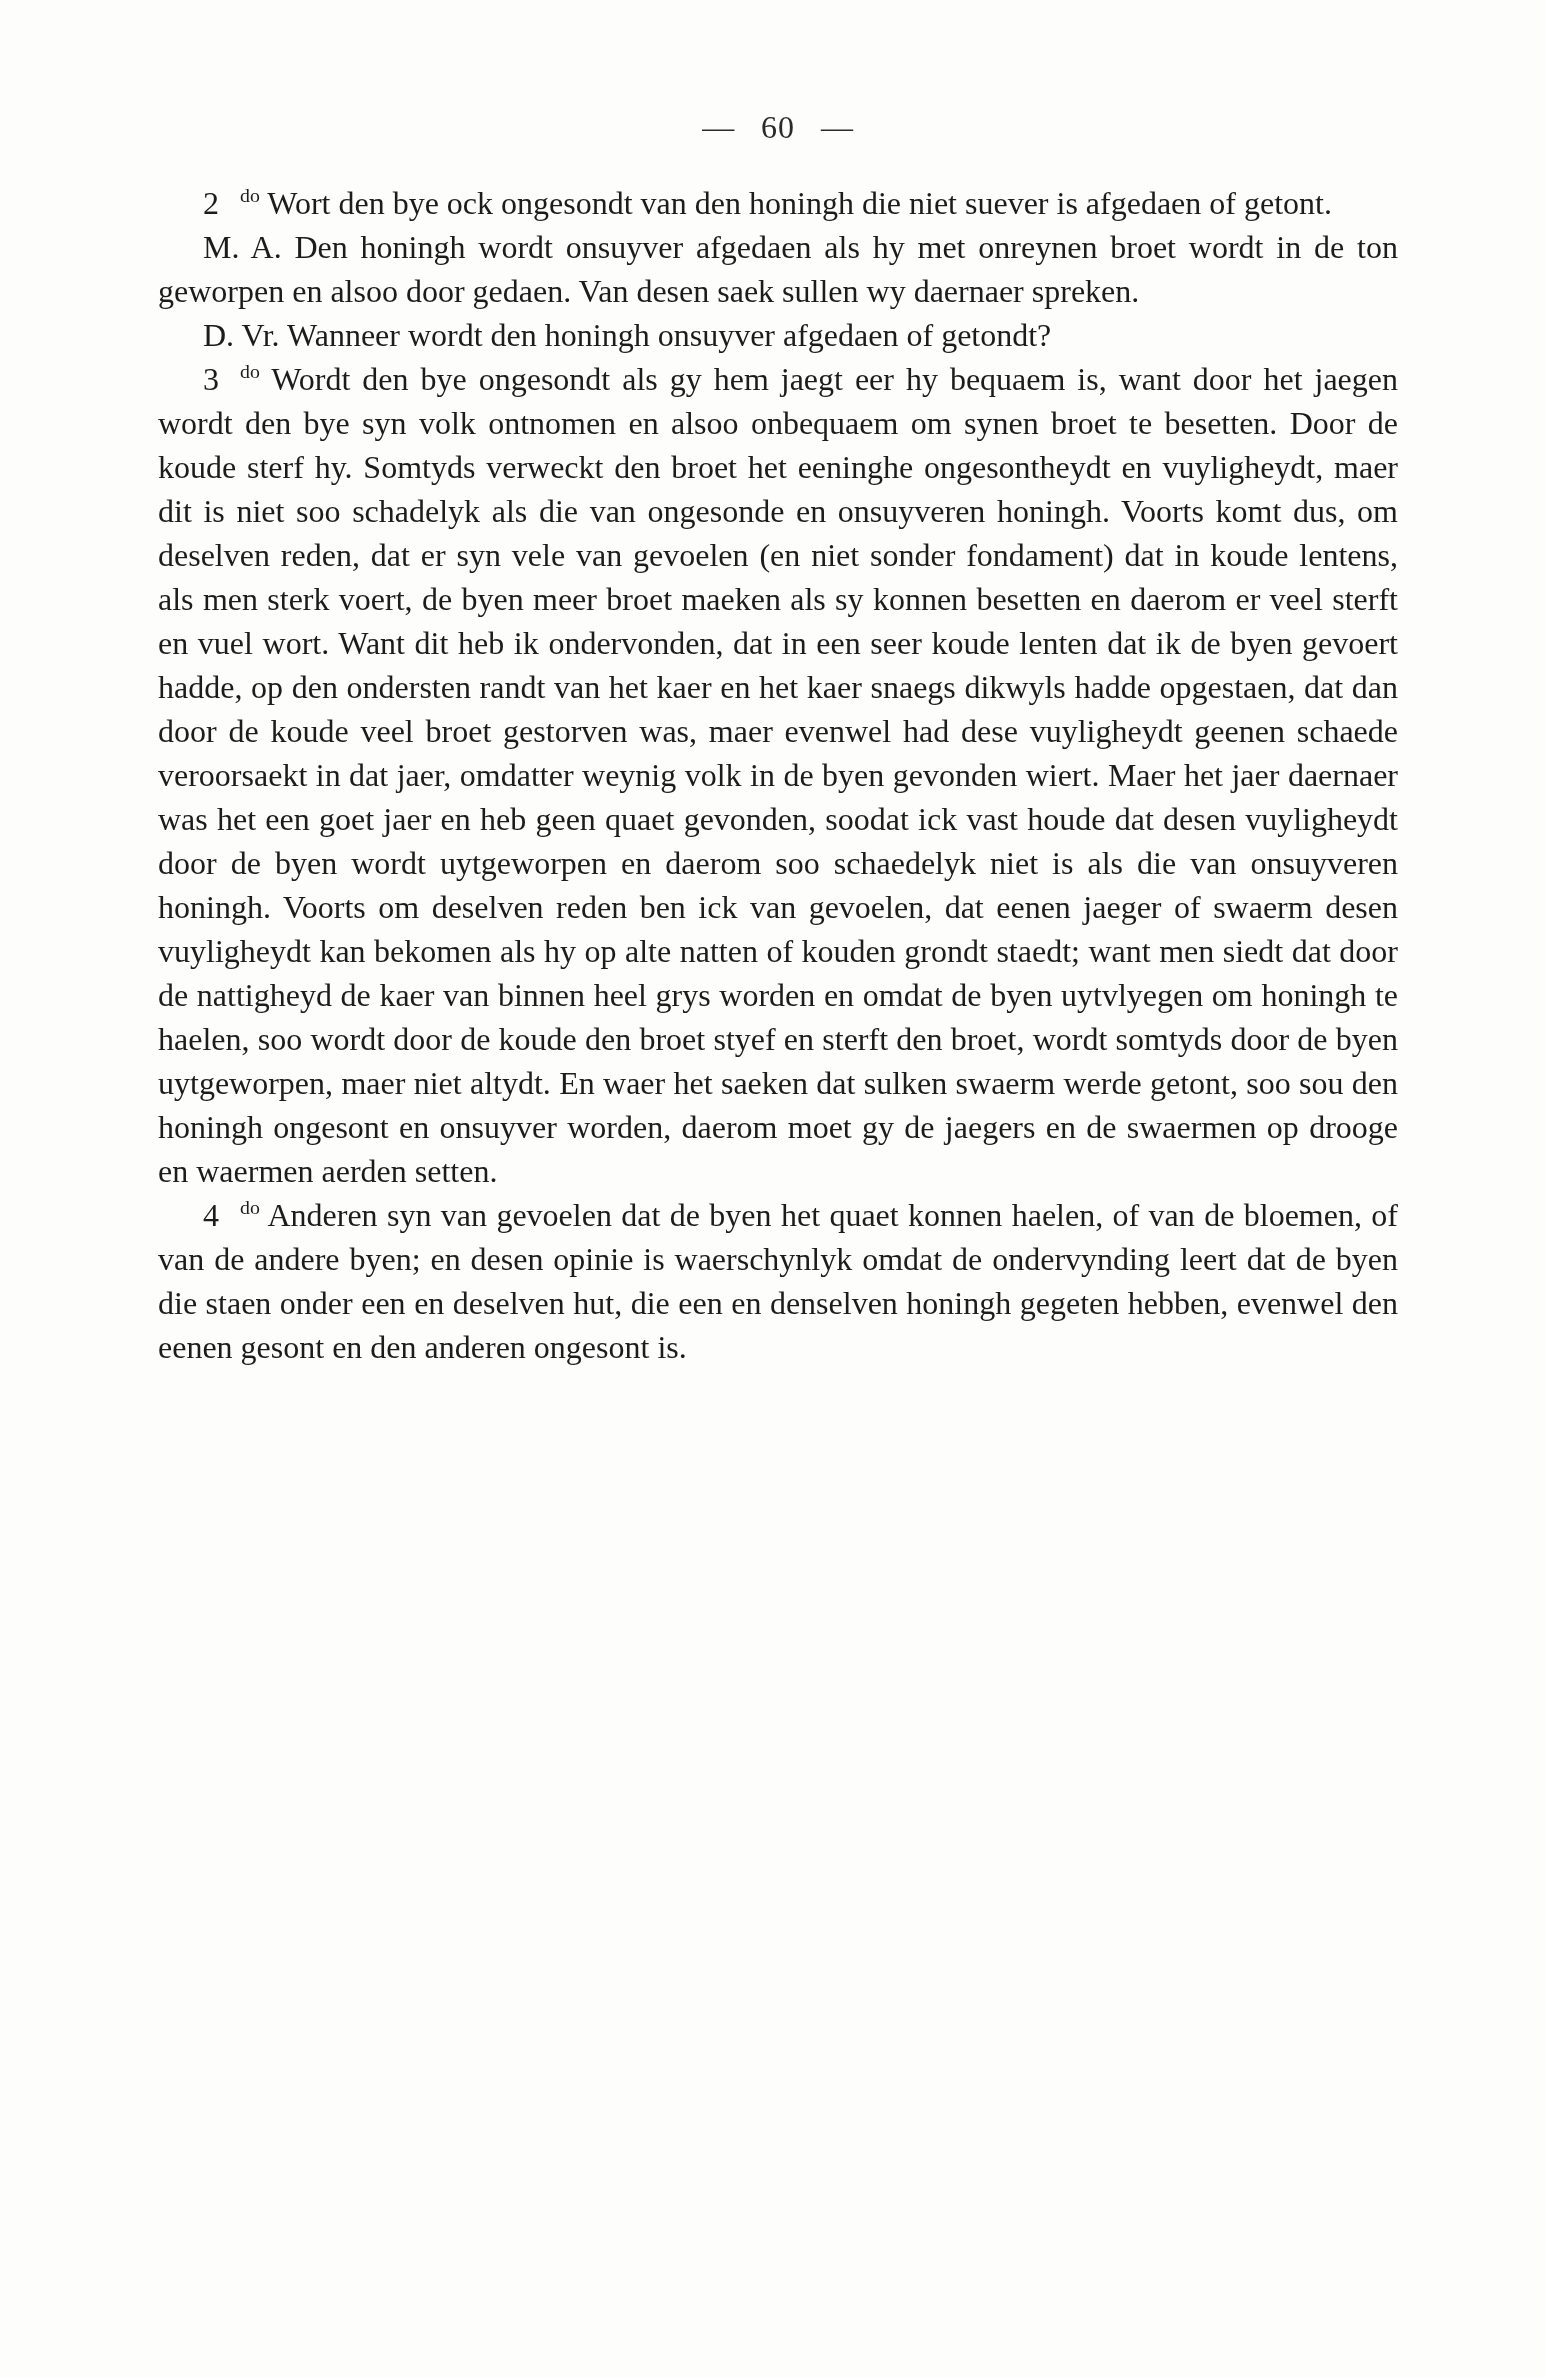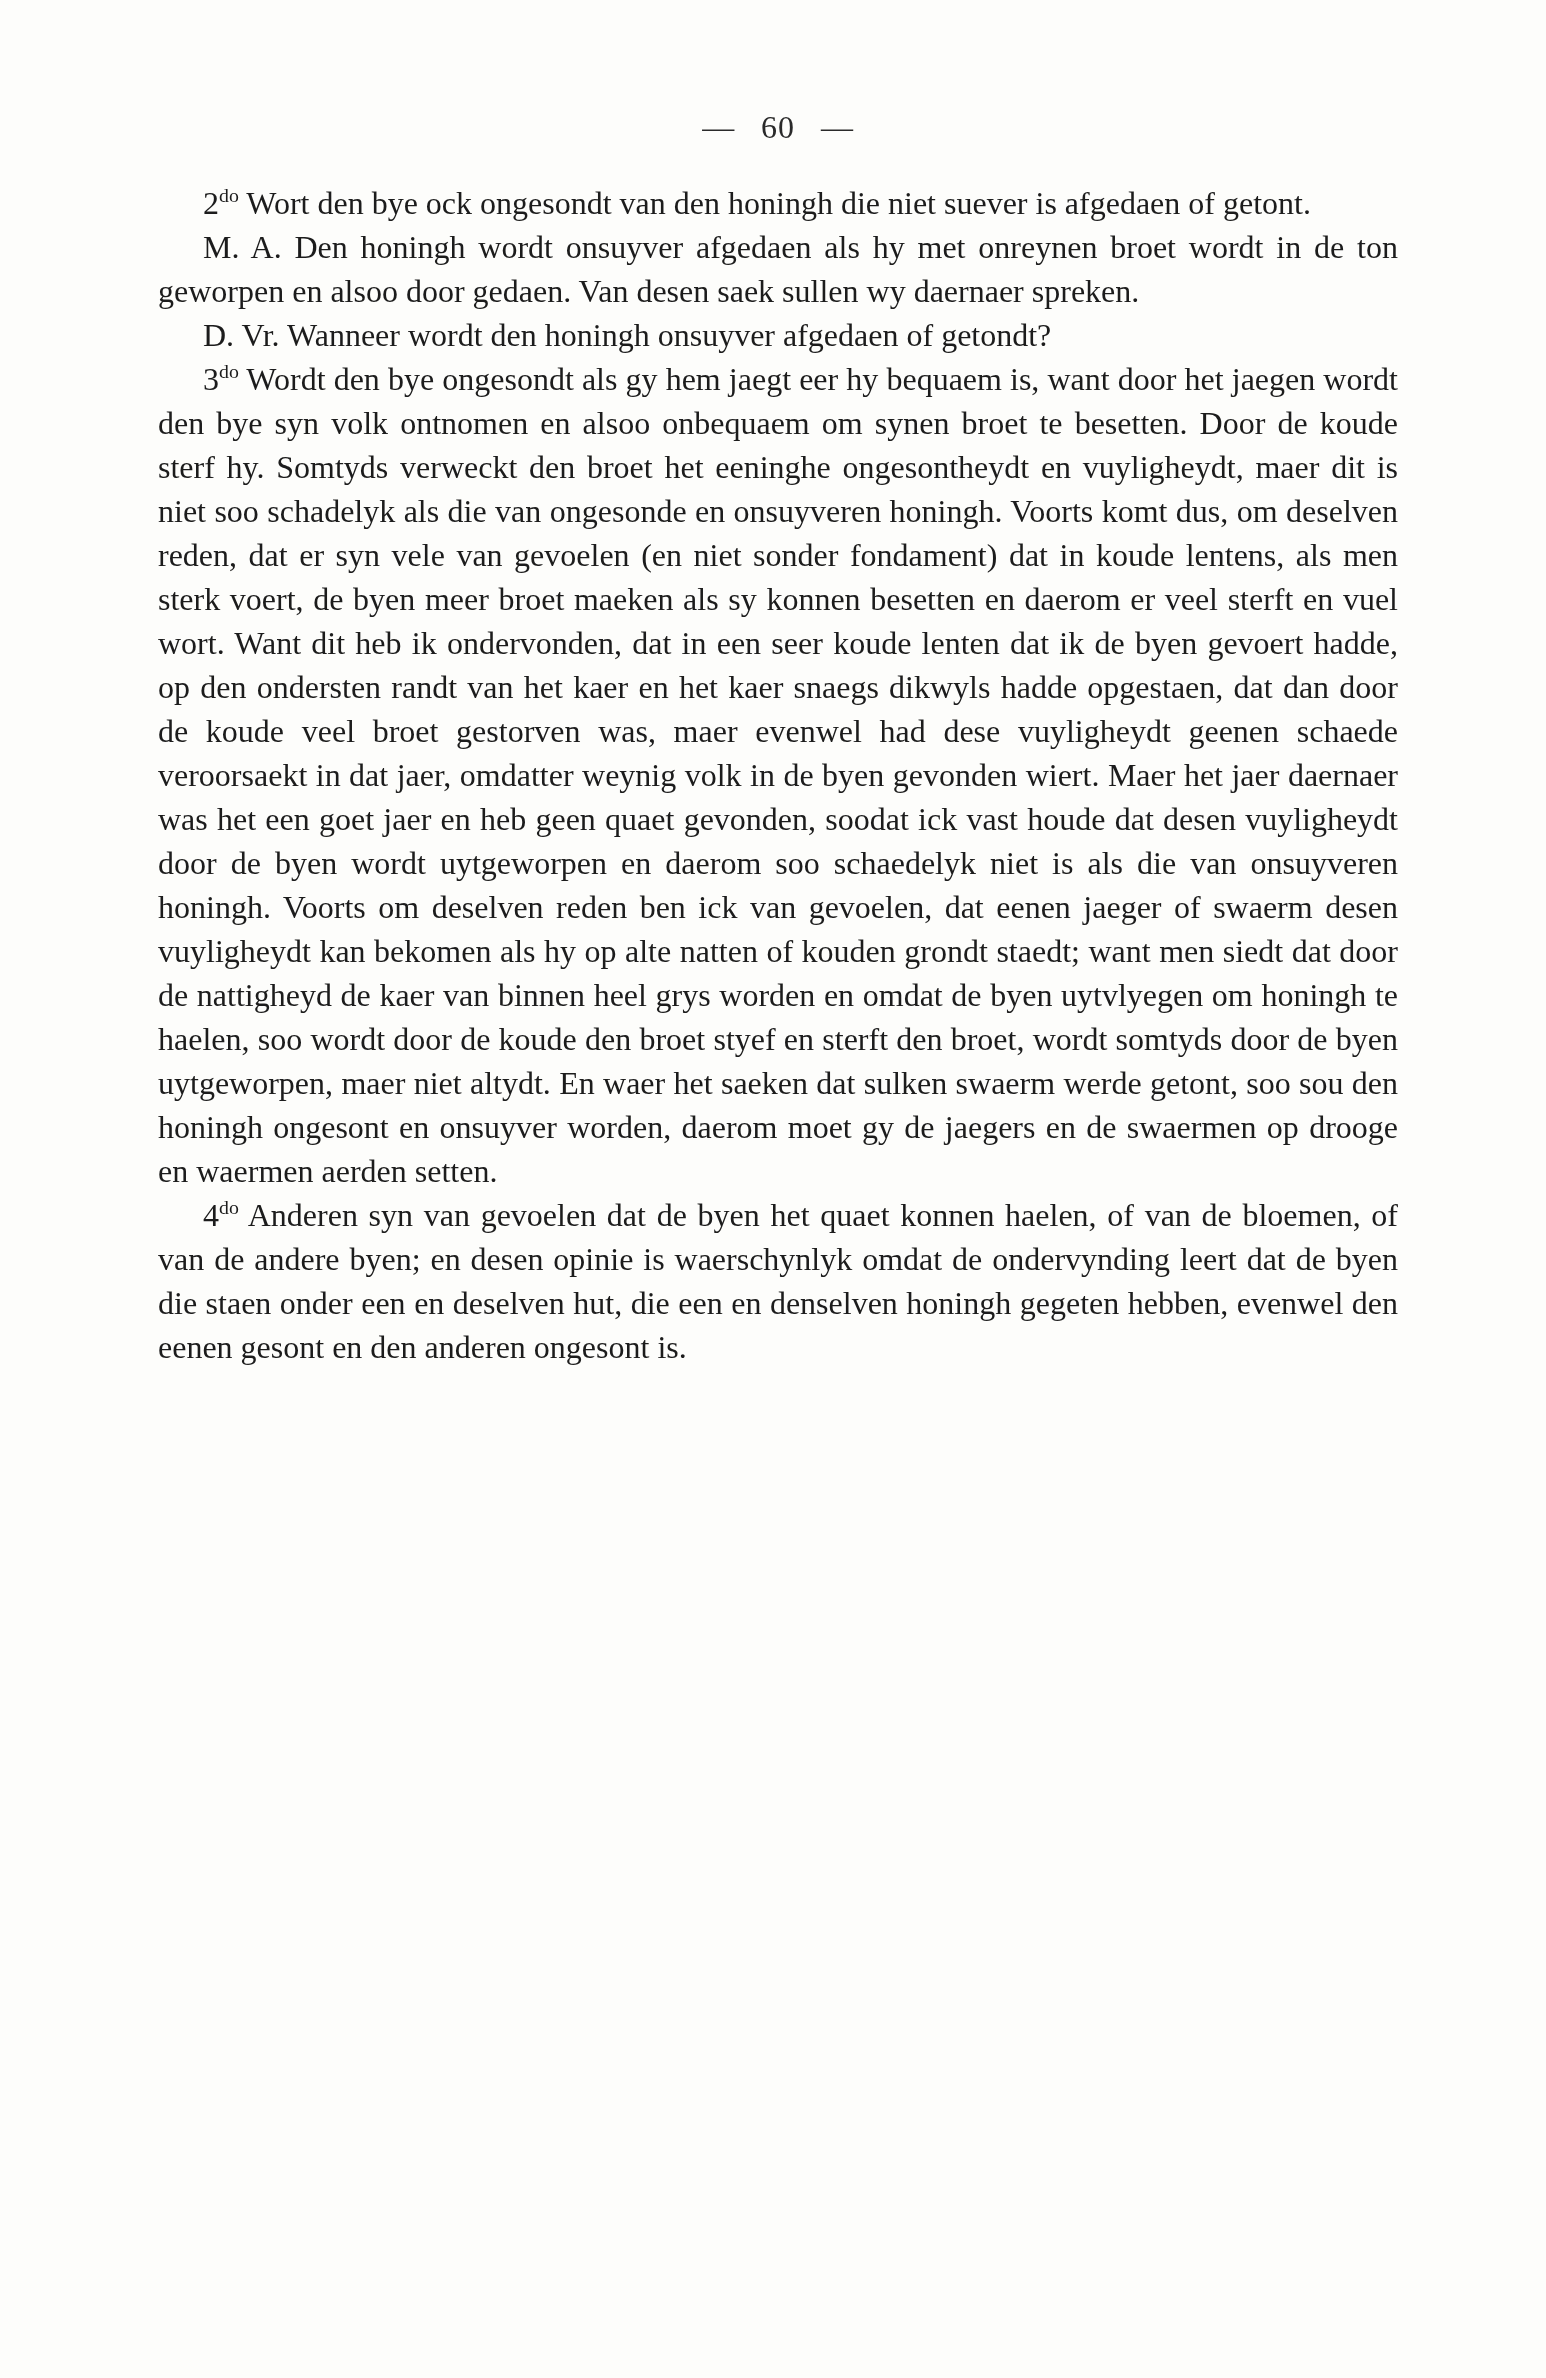--- a/index.html
+++ b/index.html
@@ -35,20 +35,21 @@
     text-justify: inter-word;
   }
   .para {
     margin: 0;
     text-indent: 45px;
   }
   .para .lead sup {
     font-size: 62%;
     line-height: 0;
     vertical-align: super;
+    margin-left: 21px;
   }
 </style>
 </head>
 <body>
 
 <div class="page">
   <div class="page-header">
     <span class="dash">—</span><span>60</span><span class="dash">—</span>
   </div>
   <div class="page-text">

